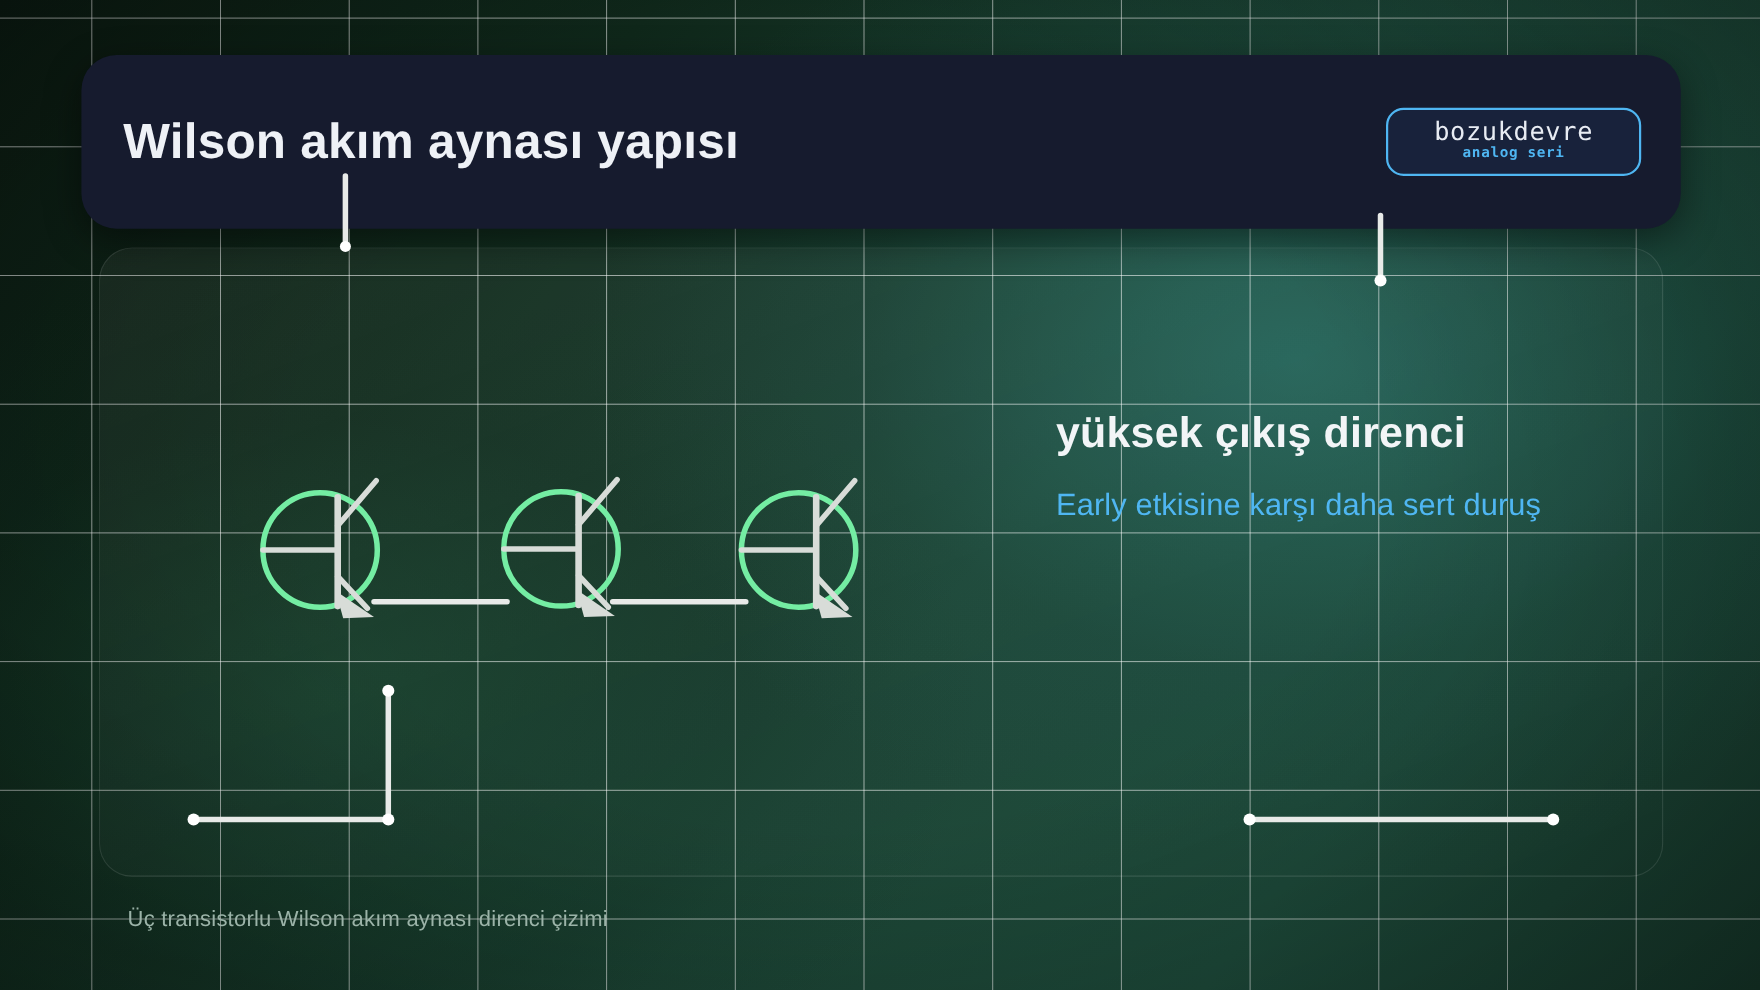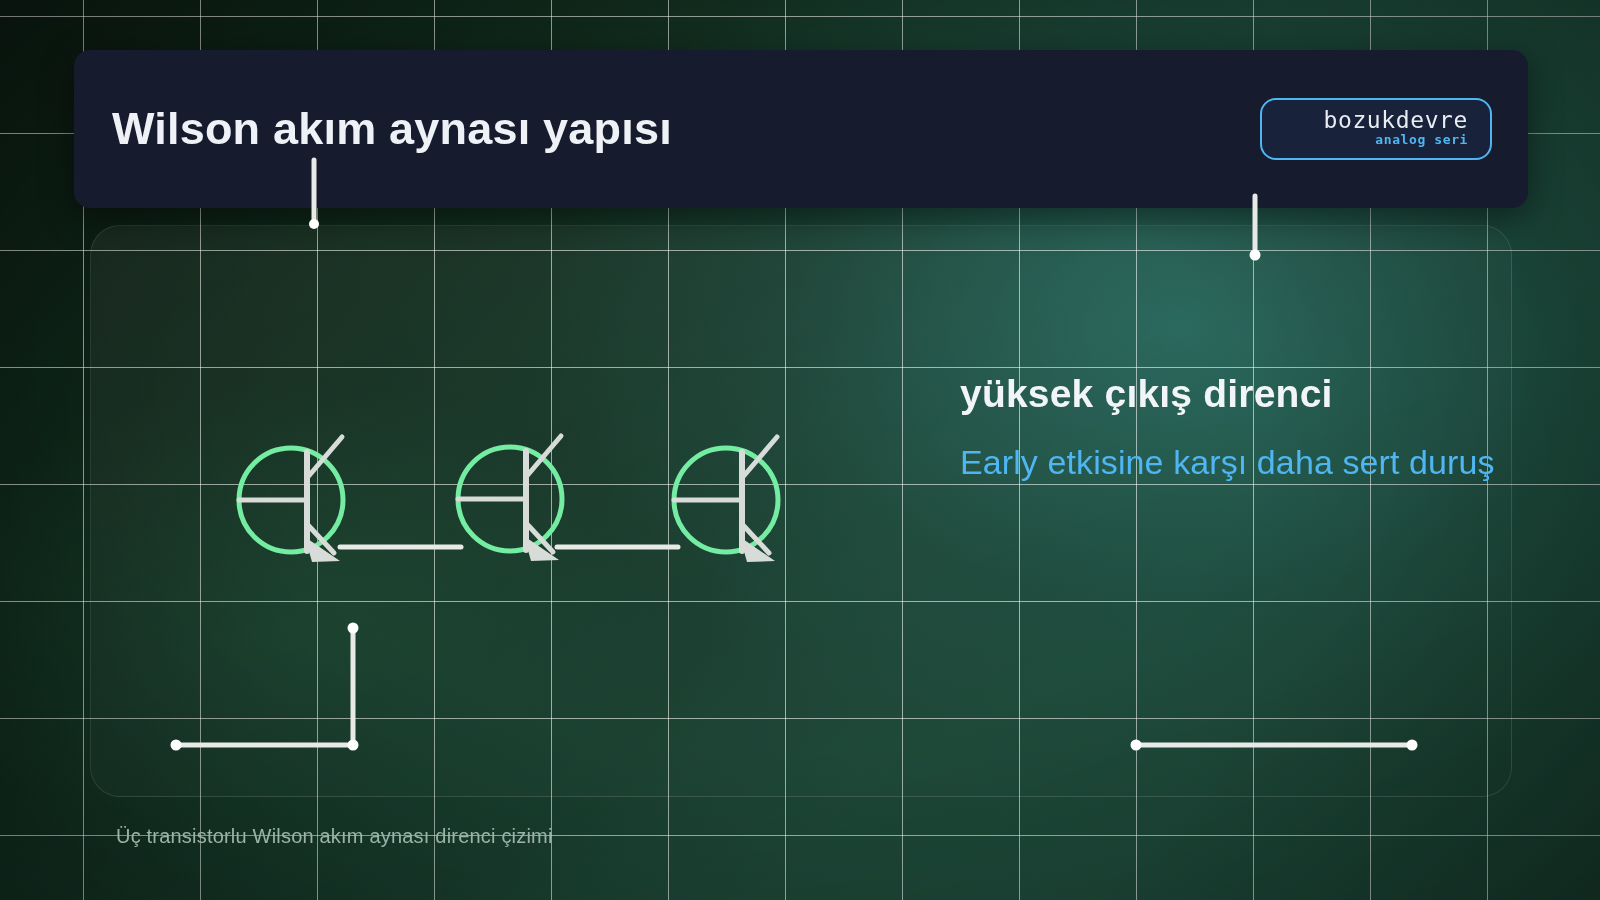--- a/index.html
+++ b/index.html
@@ -38,40 +38,40 @@
   }
 
   
   .header {
     position: absolute;
     left: 74px;
     top: 50px;
     width: 1454px;
     height: 158px;
     background: #161b2e;
-    border-radius: 16px;
+    border-radius: 32px;
     box-shadow: 0 10px 34px rgba(0,0,0,0.45);
     display: flex;
     align-items: center;
     justify-content: space-between;
     padding: 0 36px 0 38px;
     box-sizing: border-box;
   }
   .header-title {
     color: #eef1f6;
     font-size: 45px;
     font-weight: 700;
     letter-spacing: 0.2px;
     white-space: nowrap;
   }
   .badge {
     border: 2px solid #4fb6f2;
     border-radius: 16px;
     padding: 8px 22px 10px 22px;
-    text-align: right;
+    text-align: center;
     background: rgba(30,48,82,0.38);
     min-width: 232px;
     box-sizing: border-box;
   }
   .badge-main {
     font-family: "DejaVu Sans Mono", monospace;
     color: #e8ecf3;
     font-size: 23px;
     letter-spacing: 0.6px;
     line-height: 1.12;
@@ -118,21 +118,21 @@
   .callout-head {
     color: #f2f5f7;
     font-size: 39px;
     font-weight: 700;
     letter-spacing: 0.2px;
     white-space: nowrap;
   }
   .callout-sub {
     margin-top: 27px;
     color: #4fb6f2;
-    font-size: 34px;
+    font-size: 28px;
     letter-spacing: 0.1px;
     white-space: nowrap;
   }
 
   
   .caption {
     position: absolute;
     left: 116px;
     top: 825px;
     color: #9bb3a8;

